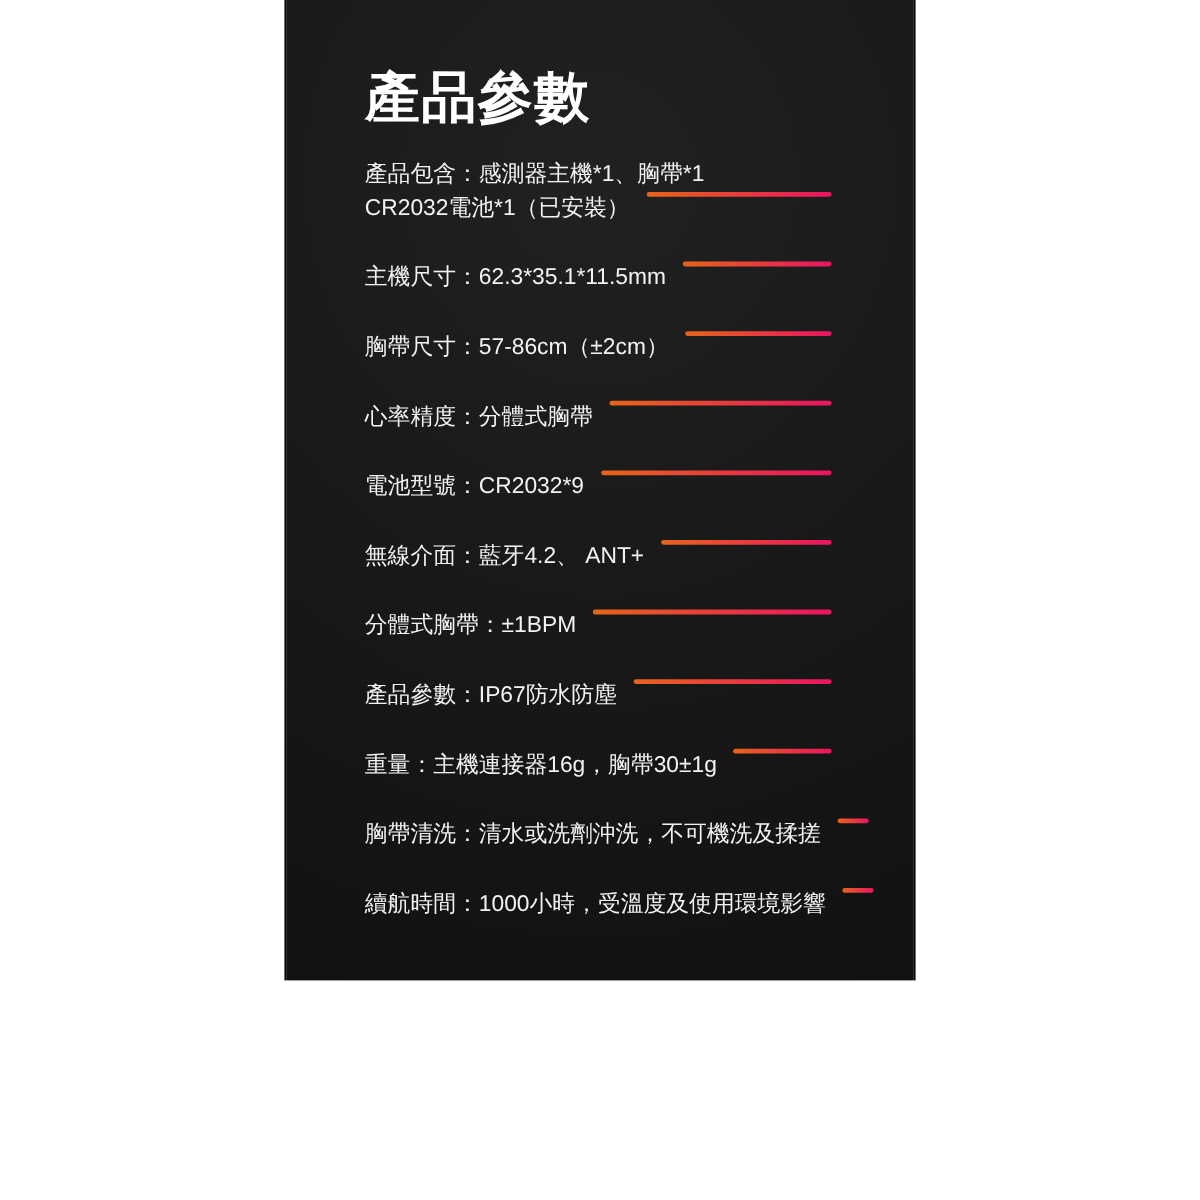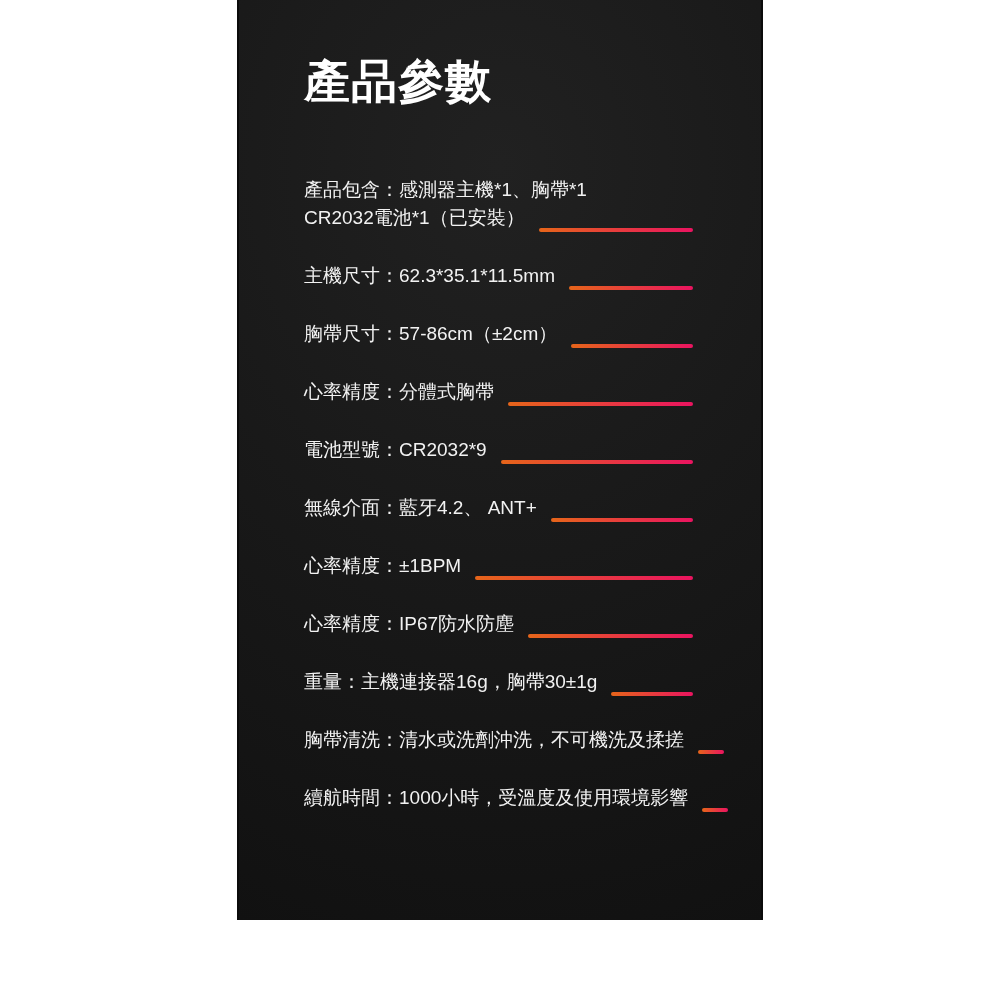--- a/index.html
+++ b/index.html
@@ -9,52 +9,52 @@
     height: 1000px;
     background: #ffffff;
     font-family: "Liberation Sans", "DejaVu Sans", sans-serif;
     overflow: hidden;
   }
   .panel {
     position: absolute;
     left: 237px;
     top: 0;
     width: 526px;
-    height: 920px;
+    height: 817px;
     box-sizing: border-box;
     padding: 56px 68px 0 65px;
     background: radial-gradient(140% 95% at 50% 18%, #212121 0%, #191919 45%, #101010 100%);
     border-left: 2px solid #0b0b0b;
     border-right: 2px solid #0b0b0b;
     color: #f2f2f2;
   }
   .title {
     margin: 0;
     font-size: 46px;
     line-height: 50px;
     font-weight: bold;
     color: #ffffff;
     letter-spacing: 1px;
     white-space: nowrap;
   }
   .rows {
-    margin-top: 70px;
+    margin-top: 26px;
   }
   .row {
     font-size: 19px;
     line-height: 28px;
     margin-bottom: 30px;
     font-weight: 400;
   }
   .textline {
     white-space: nowrap;
   }
   .flexline {
     display: flex;
-    align-items: flex-end;
+    align-items: flex-start;
   }
   .text {
     white-space: nowrap;
   }
   .line {
     flex: 1 1 auto;
     height: 4px;
     min-width: 26px;
     border-radius: 2px;
     margin-left: 14px;
@@ -98,27 +98,27 @@
         </div>
       </div>
       <div class="row">
         <div class="flexline">
           <span class="text">無線介面：藍牙4.2、 ANT+</span>
           <span class="line" style="background: linear-gradient(90deg, rgb(230, 101, 26), rgb(234, 20, 96));"></span>
         </div>
       </div>
       <div class="row">
         <div class="flexline">
-          <span class="text">心率精度：±1BPM</span>
+          <span class="text">分體式胸帶：±1BPM</span>
           <span class="line" style="background: linear-gradient(90deg, rgb(230, 101, 26), rgb(234, 20, 96));"></span>
         </div>
       </div>
       <div class="row">
         <div class="flexline">
-          <span class="text">心率精度：IP67防水防塵</span>
+          <span class="text">產品參數：IP67防水防塵</span>
           <span class="line" style="background: linear-gradient(90deg, rgb(230, 101, 26), rgb(234, 20, 96));"></span>
         </div>
       </div>
       <div class="row">
         <div class="flexline">
           <span class="text">重量：主機連接器16g，胸帶30±1g</span>
           <span class="line" style="background: linear-gradient(90deg, rgb(230, 101, 26), rgb(234, 20, 96));"></span>
         </div>
       </div>
       <div class="row">

